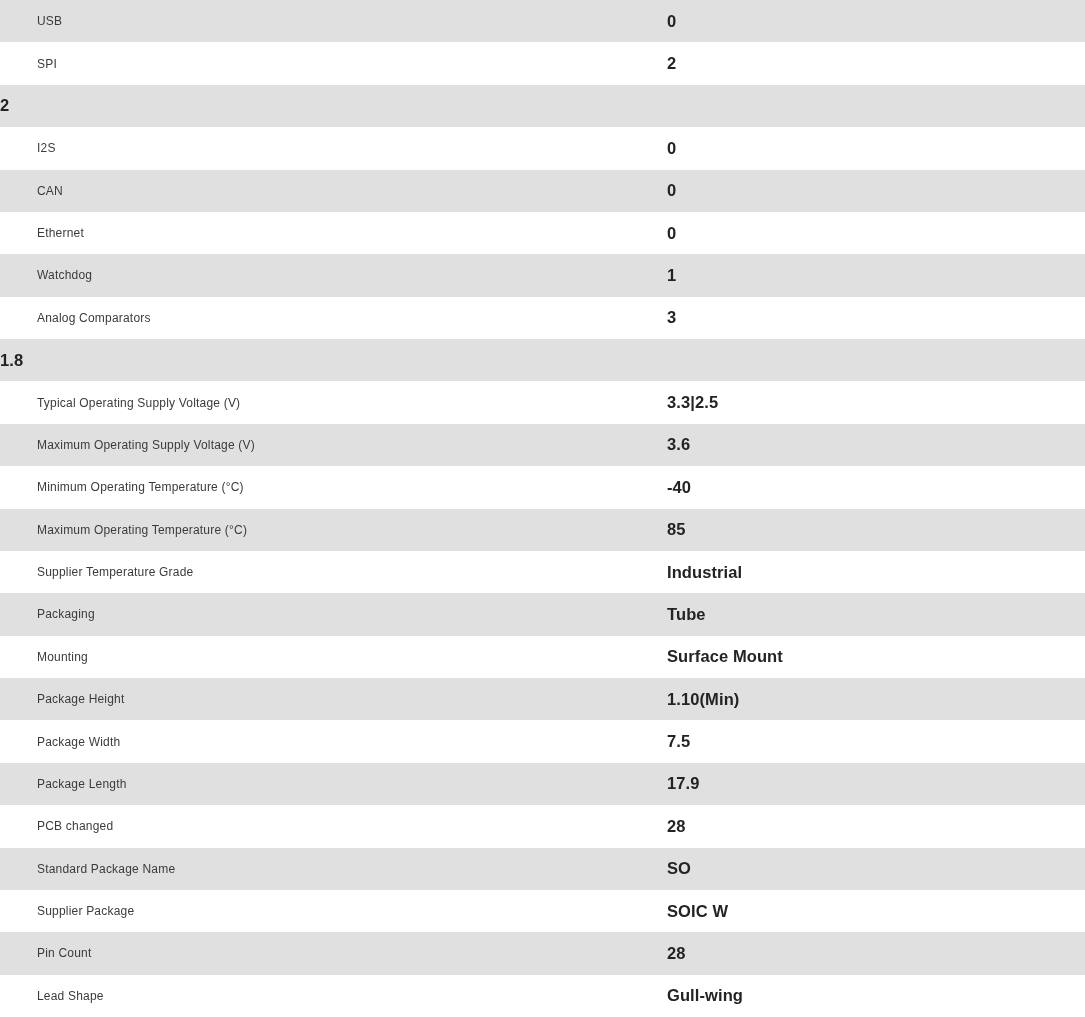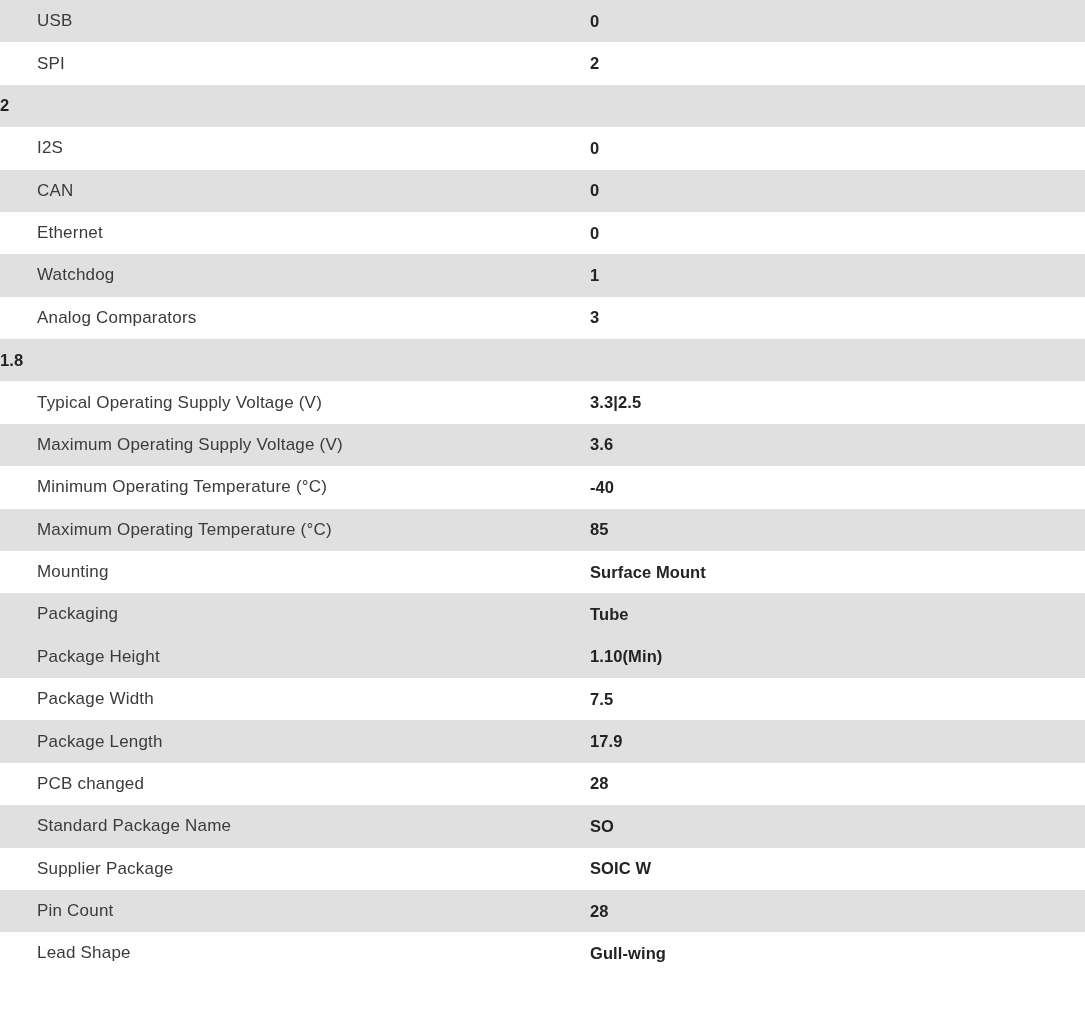--- a/index.html
+++ b/index.html
@@ -17,24 +17,24 @@
     display: flex;
     align-items: center;
     height: 42.375px;
     width: 100%;
     background: var(--row-bg, #ffffff);
   }
   .spec-row.alt {
     background: var(--row-alt-bg, #e0e0e0);
   }
   .spec-label {
-    width: 590px;
+    width: 667px;
     box-sizing: border-box;
     padding-left: 37px;
-    font-size: 17px;
+    font-size: 12px;
     font-weight: 400;
     color: var(--label-color, #3b3b3b);
     letter-spacing: 0.2px;
     white-space: nowrap;
   }
   .spec-value {
     flex: 1;
     font-size: 16.5px;
     font-weight: 700;
     color: var(--value-color, #232323);
@@ -102,29 +102,33 @@
   <div class="spec-row">
     <span class="spec-label">Minimum Operating Temperature (°C)</span>
     <span class="spec-value">-40</span>
   </div>
 
   <div class="spec-row alt">
     <span class="spec-label">Maximum Operating Temperature (°C)</span>
     <span class="spec-value">85</span>
   </div>
 
-
   <div class="spec-row">
-    <span class="spec-label">Mounting</span>
-    <span class="spec-value">Surface Mount</span>
+    <span class="spec-label">Supplier Temperature Grade</span>
+    <span class="spec-value">Industrial</span>
   </div>
 
   <div class="spec-row alt">
     <span class="spec-label">Packaging</span>
     <span class="spec-value">Tube</span>
+  </div>
+
+  <div class="spec-row">
+    <span class="spec-label">Mounting</span>
+    <span class="spec-value">Surface Mount</span>
   </div>
 
   <div class="spec-row alt">
     <span class="spec-label">Package Height</span>
     <span class="spec-value">1.10(Min)</span>
   </div>
 
   <div class="spec-row">
     <span class="spec-label">Package Width</span>
     <span class="spec-value">7.5</span>

